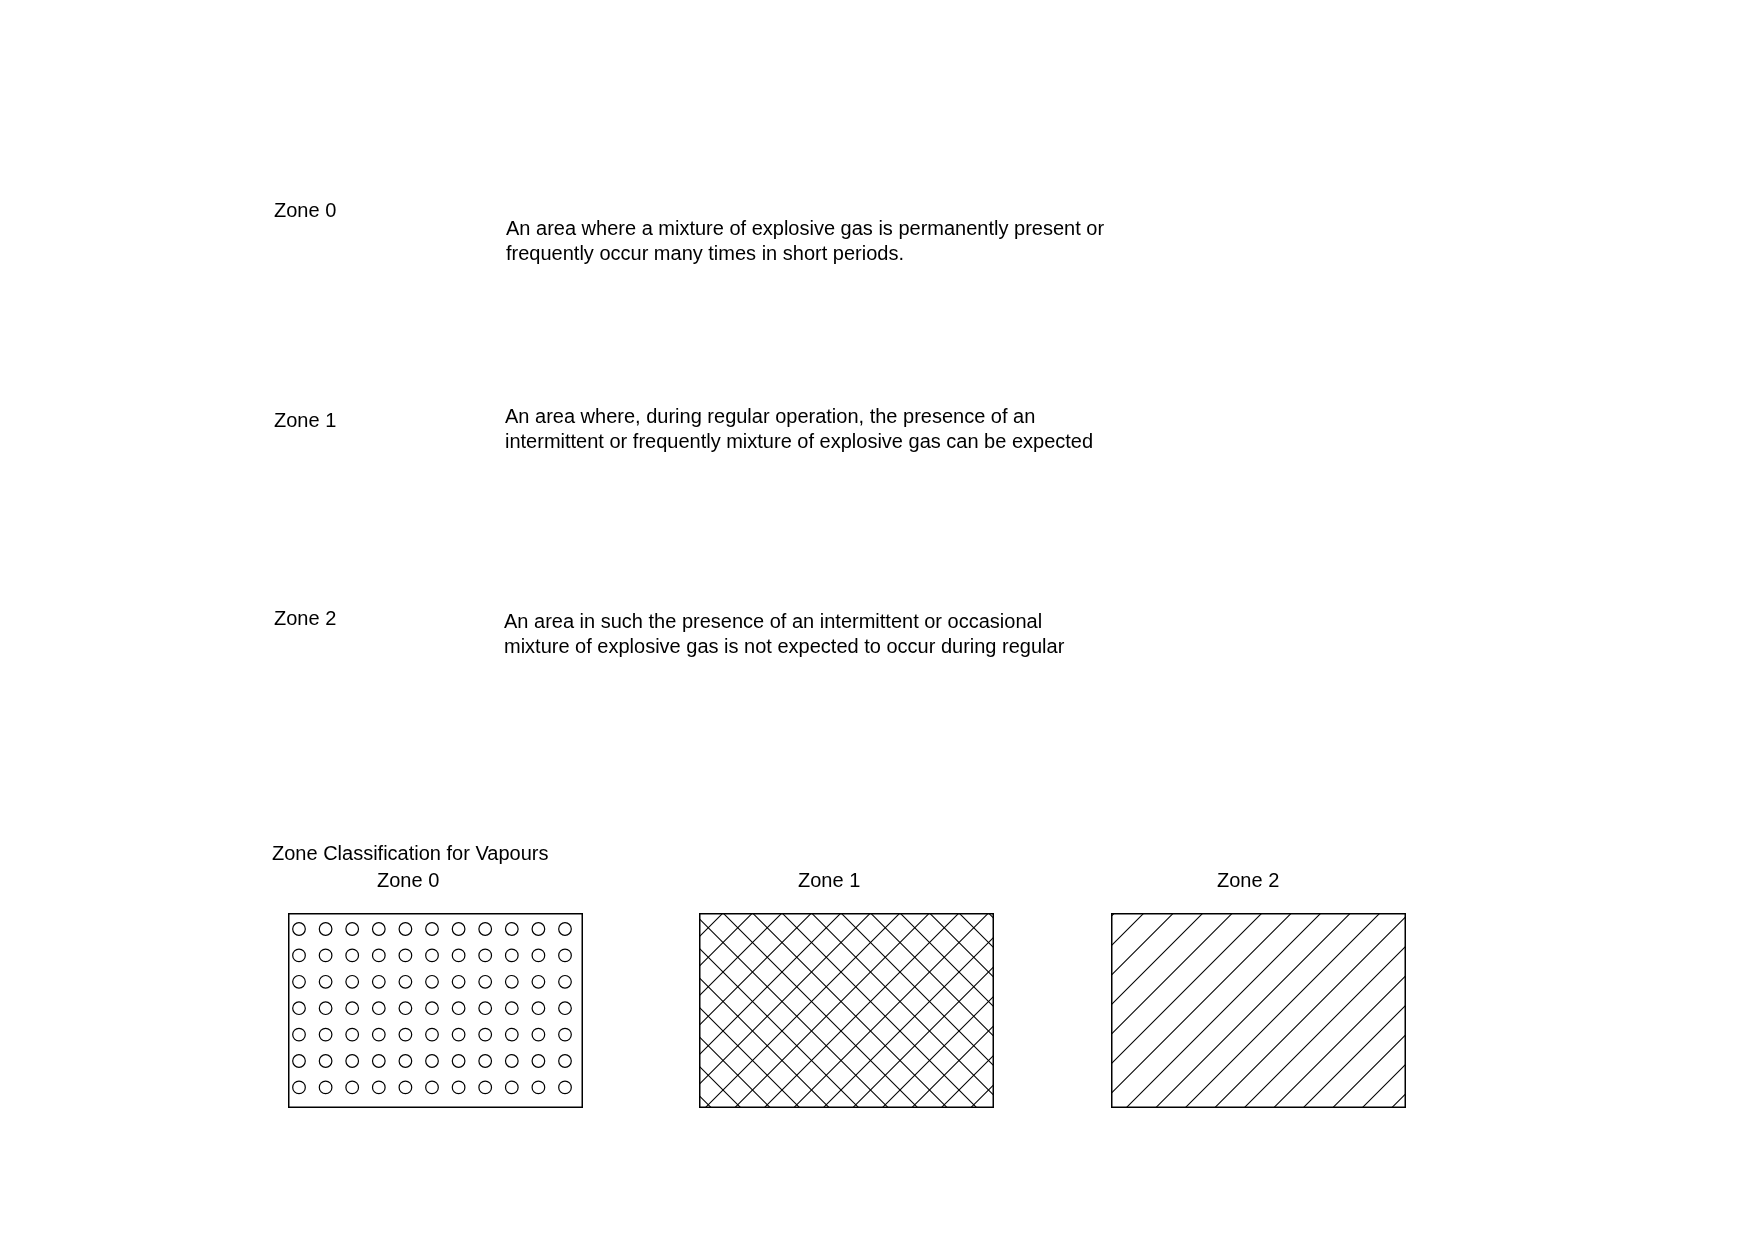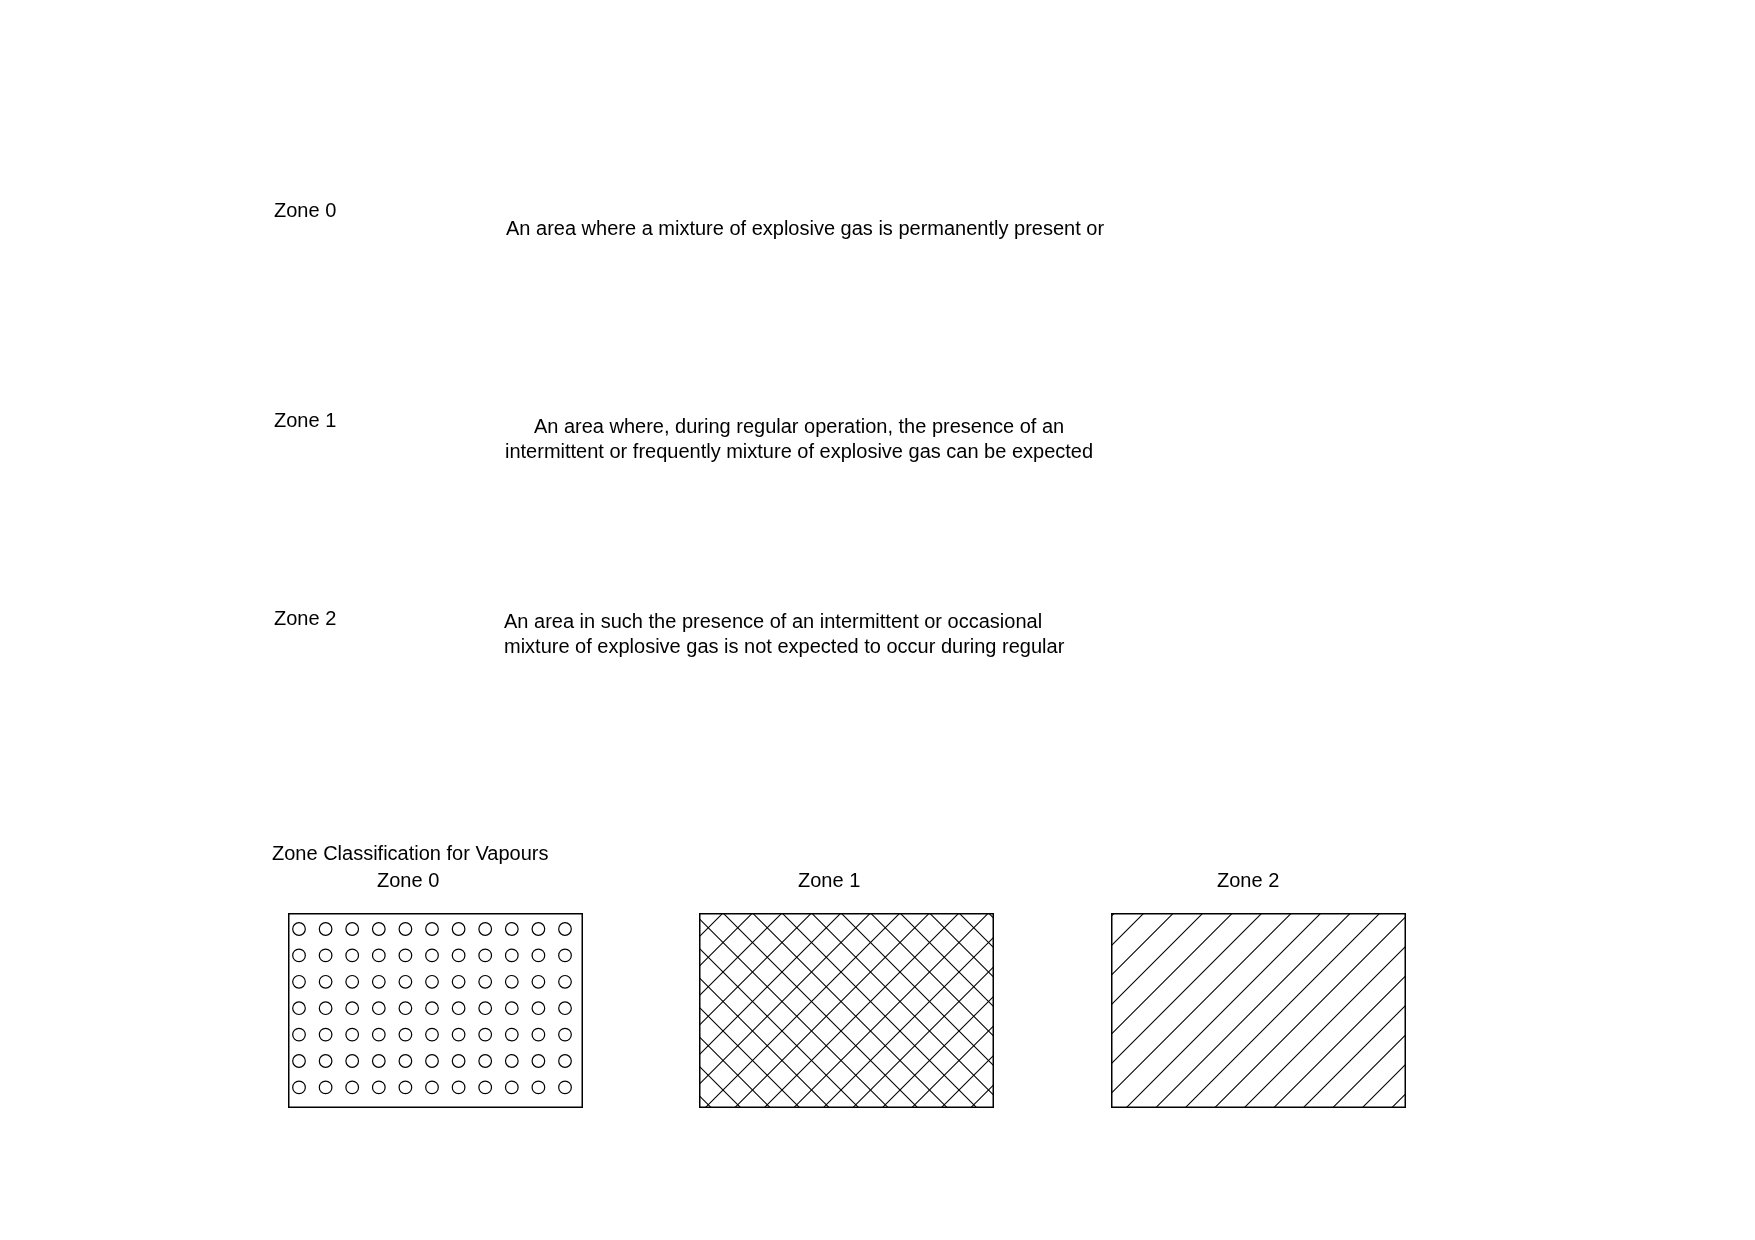--- a/index.html
+++ b/index.html
@@ -21,21 +21,21 @@
       line-height: 25px;
       white-space: nowrap;
     }
     .zone-label { left: 274px; }
     .desc { left: 505px; }
     .desc .line { display: block; }
 
     #zone0-row-label { top: 198px; }
     #zone0-row-desc  { top: 216px; left: 506px; }
     #zone1-row-label { top: 408px; }
-    #zone1-row-desc  { top: 414px; text-align: center; }
+    #zone1-row-desc  { top: 404px; }
     #zone2-row-label { top: 606px; }
     #zone2-row-desc  { top: 609px; left: 504px; }
 
     #vapours-heading { left: 272px; top: 824px; margin-top: 17px; }
 
     .pattern-label { top: 868px; }
     #pattern-label-0 { left: 377px; }
     #pattern-label-1 { left: 798px; }
     #pattern-label-2 { left: 1217px; }
 
@@ -54,20 +54,21 @@
     #pattern-box-0 { left: 288px; }
     #pattern-box-1 { left: 699px; }
     #pattern-box-2 { left: 1111px; }
   </style>
 </head>
 <body>
 
 <div class="abs txt zone-label" id="zone0-row-label">Zone 0</div>
 <div class="abs txt desc" id="zone0-row-desc">
   <span class="line">An area where a mixture of explosive gas is permanently present or</span>
+  <span class="line">frequently occur many times in short periods.</span>
 </div>
 
 <div class="abs txt zone-label" id="zone1-row-label">Zone 1</div>
 <div class="abs txt desc" id="zone1-row-desc">
   <span class="line">An area where, during regular operation, the presence of an</span>
   <span class="line">intermittent or frequently mixture of explosive gas can be expected</span>
 </div>
 
 <div class="abs txt zone-label" id="zone2-row-label">Zone 2</div>
 <div class="abs txt desc" id="zone2-row-desc">

